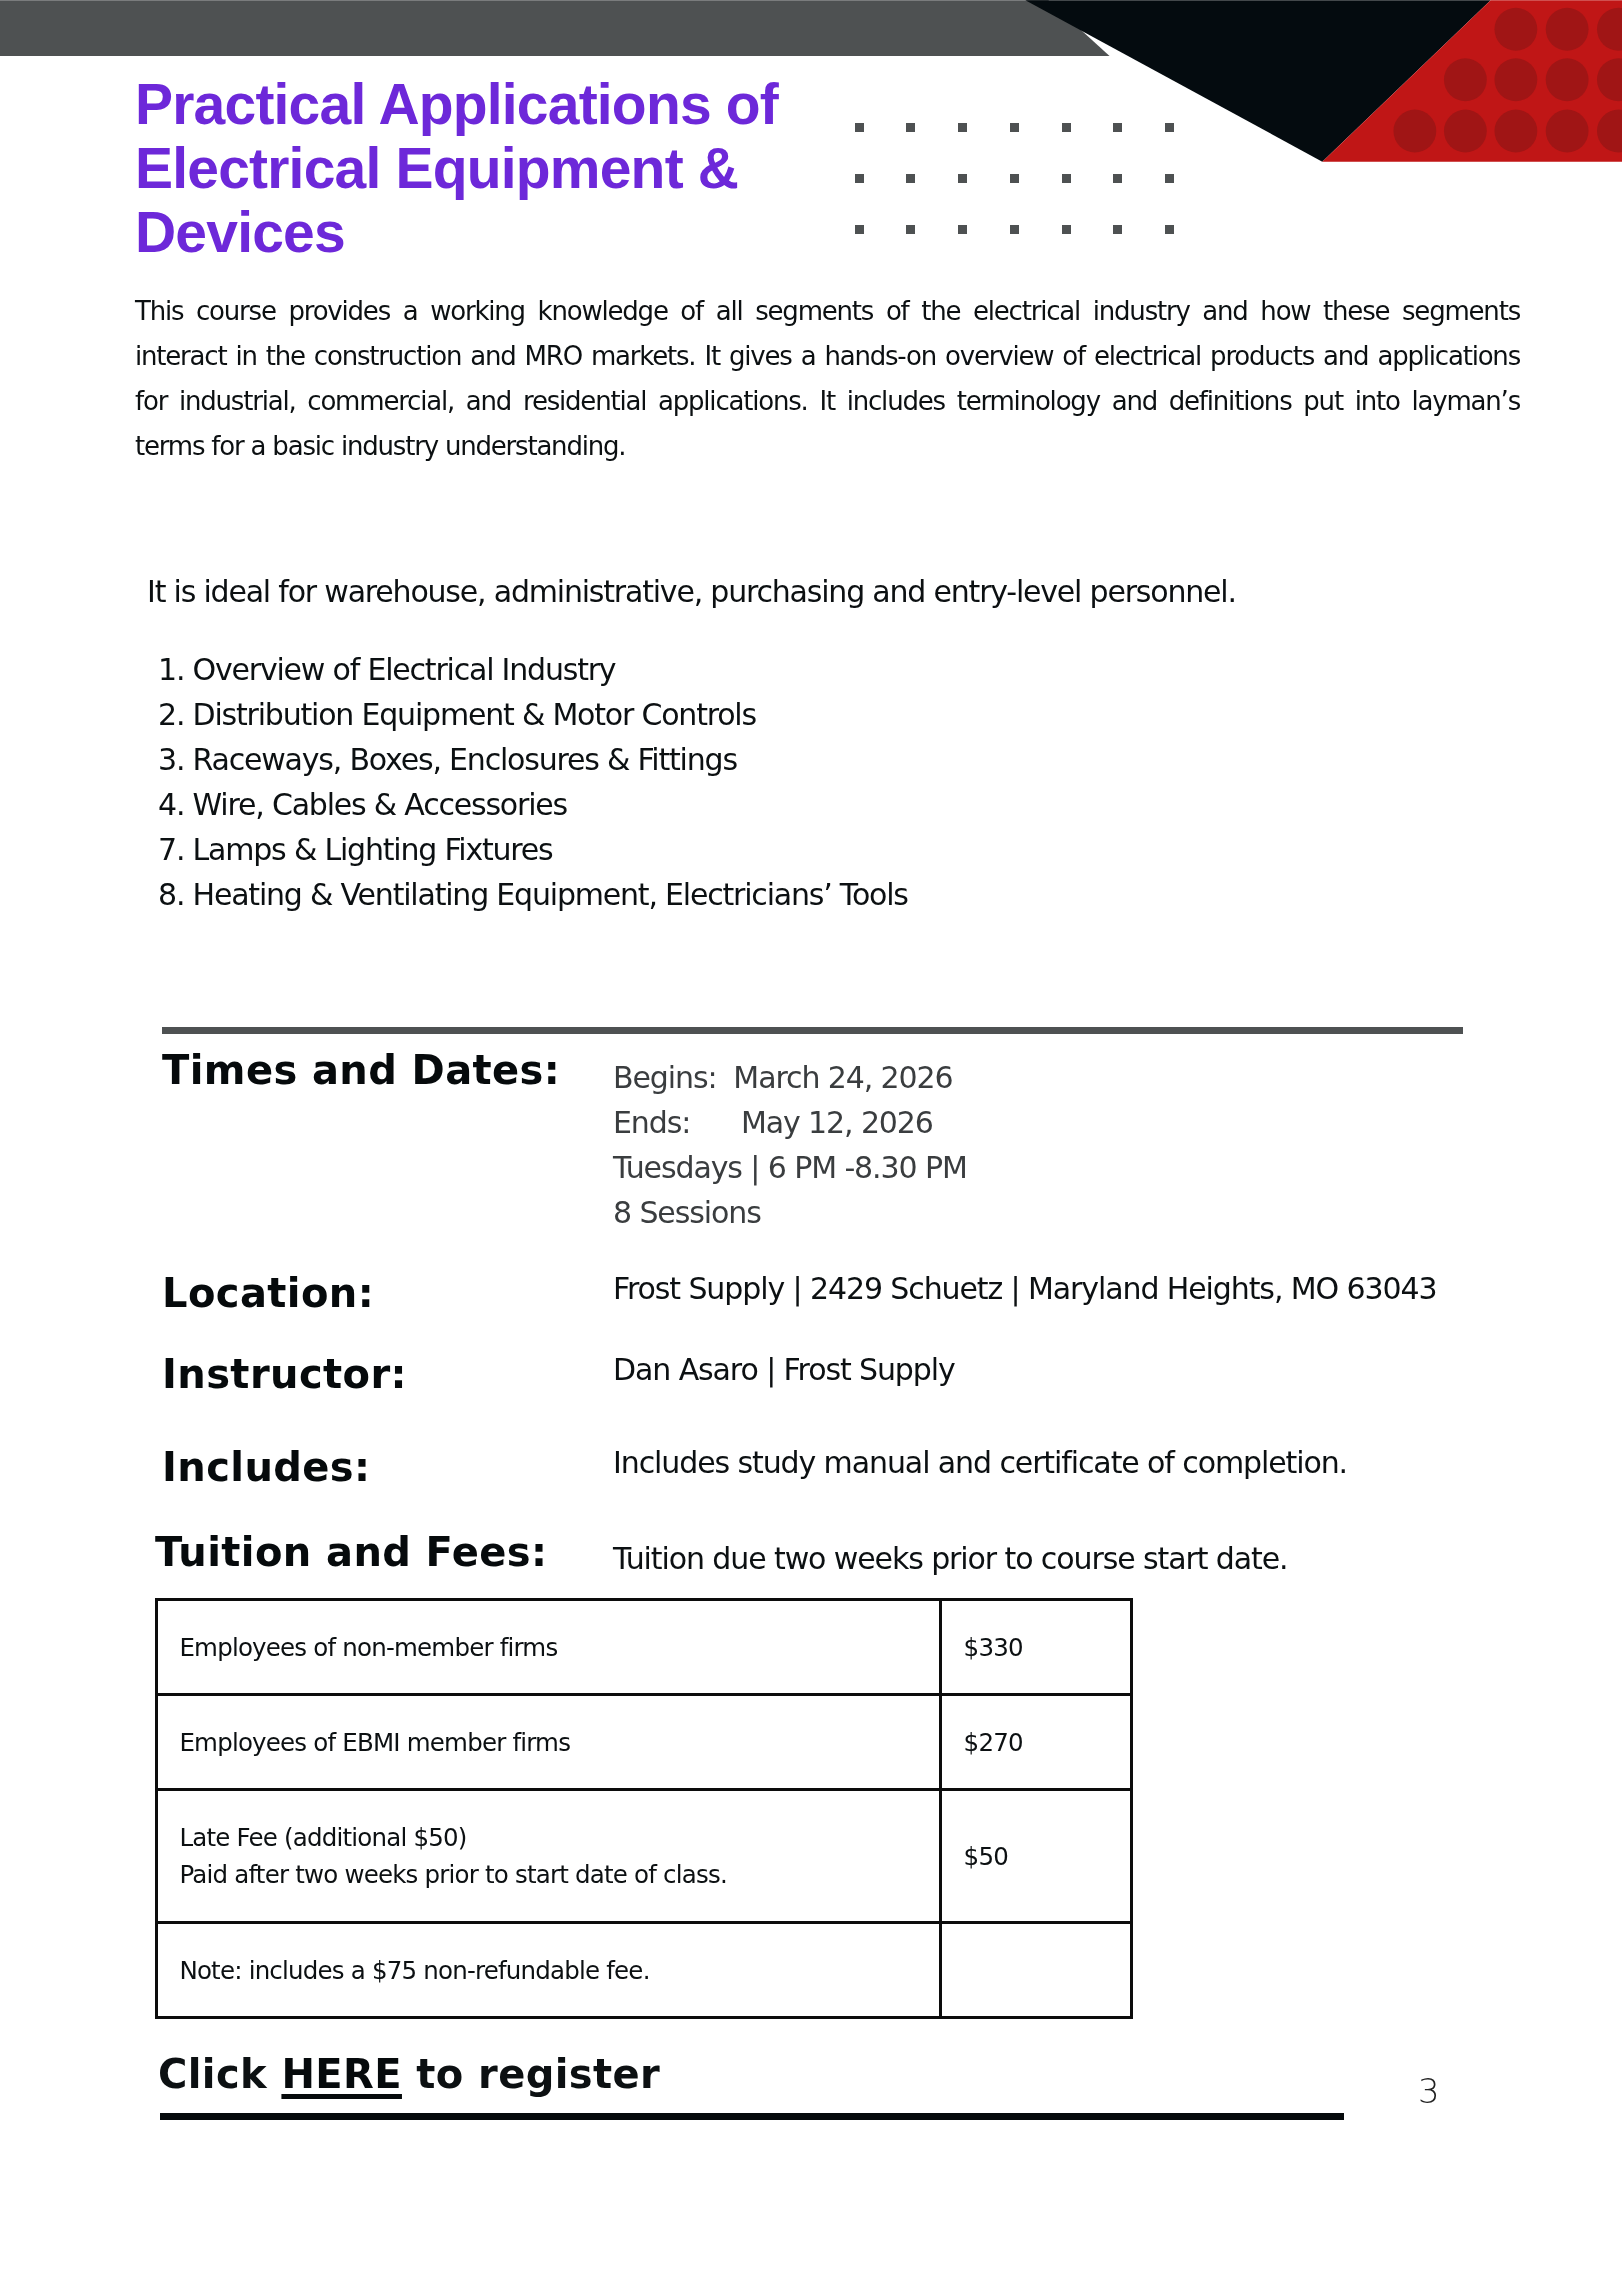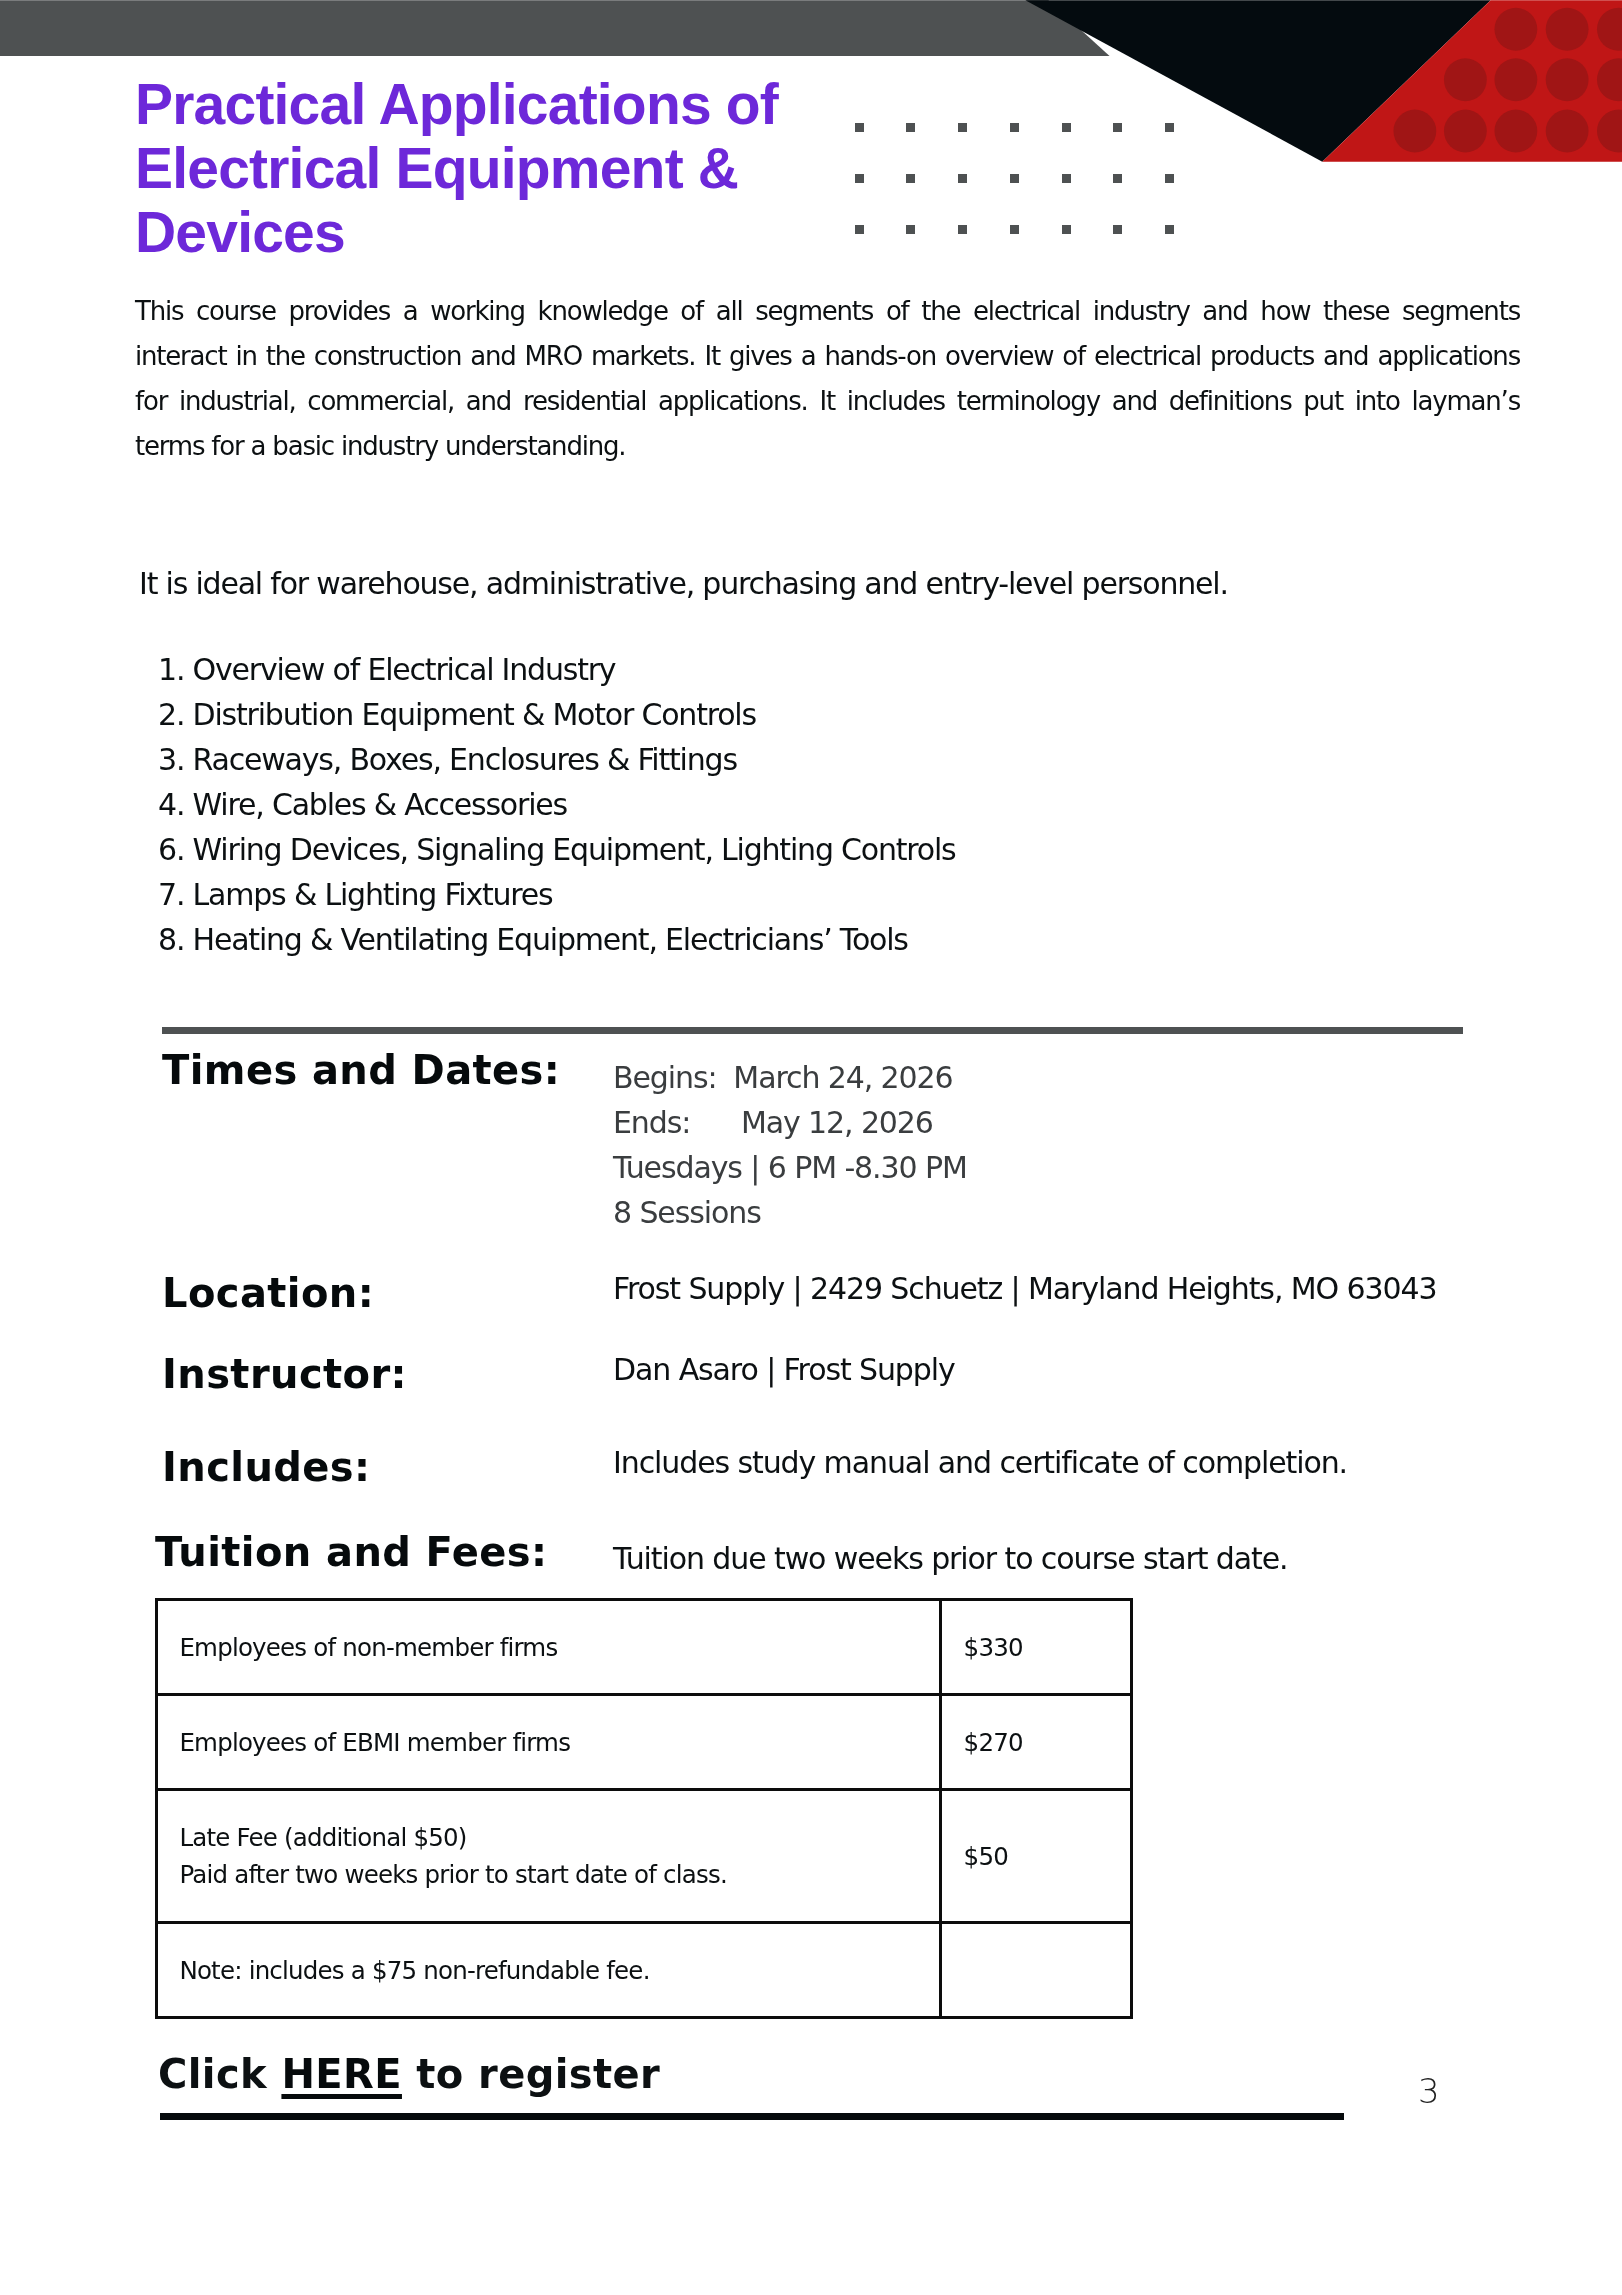--- a/index.html
+++ b/index.html
@@ -95,28 +95,27 @@
   <div class="dot" style="left:0;top:102px"></div>
     <div class="dot" style="left:51px;top:102px"></div>
     <div class="dot" style="left:103px;top:102px"></div>
     <div class="dot" style="left:155px;top:102px"></div>
     <div class="dot" style="left:207px;top:102px"></div>
     <div class="dot" style="left:258px;top:102px"></div>
     <div class="dot" style="left:310px;top:102px"></div>
 </div>
 
 <p class="abs intro" style="margin:0">This course provides a working knowledge of all segments of the electrical industry and how these segments interact in the construction and MRO markets.  It gives a hands-on overview of electrical products and applications for industrial, commercial, and residential applications. It includes terminology and definitions put into layman’s terms for a basic industry understanding.</p>
-<p class="abs ideal" style="margin:4px">It is ideal for warehouse, administrative, purchasing and entry-level personnel.</p>
+<p class="abs ideal" style="margin:12px">It is ideal for warehouse, administrative, purchasing and entry-level personnel.</p>
 
 <ol class="abs modules">
   <li>1. Overview of Electrical Industry</li>
   <li>2. Distribution Equipment &amp; Motor Controls</li>
   <li>3. Raceways, Boxes, Enclosures &amp; Fittings</li>
   <li>4. Wire, Cables &amp; Accessories</li>
-  <li>6. Wiring Devices, Signaling Equipment, Lighting Controls</li>
   <li>7. Lamps &amp; Lighting Fixtures</li>
   <li>8. Heating &amp; Ventilating Equipment, Electricians’ Tools</li>
 </ol>
 
 <div class="abs divider"></div>
 
 <div class="abs label" style="left:162px;top:1047px">Times and Dates:</div>
 <div class="abs value light" style="left:613px;top:1044px">
   <div><span>Begins:</span>&nbsp;&nbsp;<span>March 24, 2026</span></div>
   <div><span>Ends:</span>&nbsp;&nbsp;&nbsp;&nbsp;&nbsp;&nbsp;<span>May 12, 2026</span></div>

